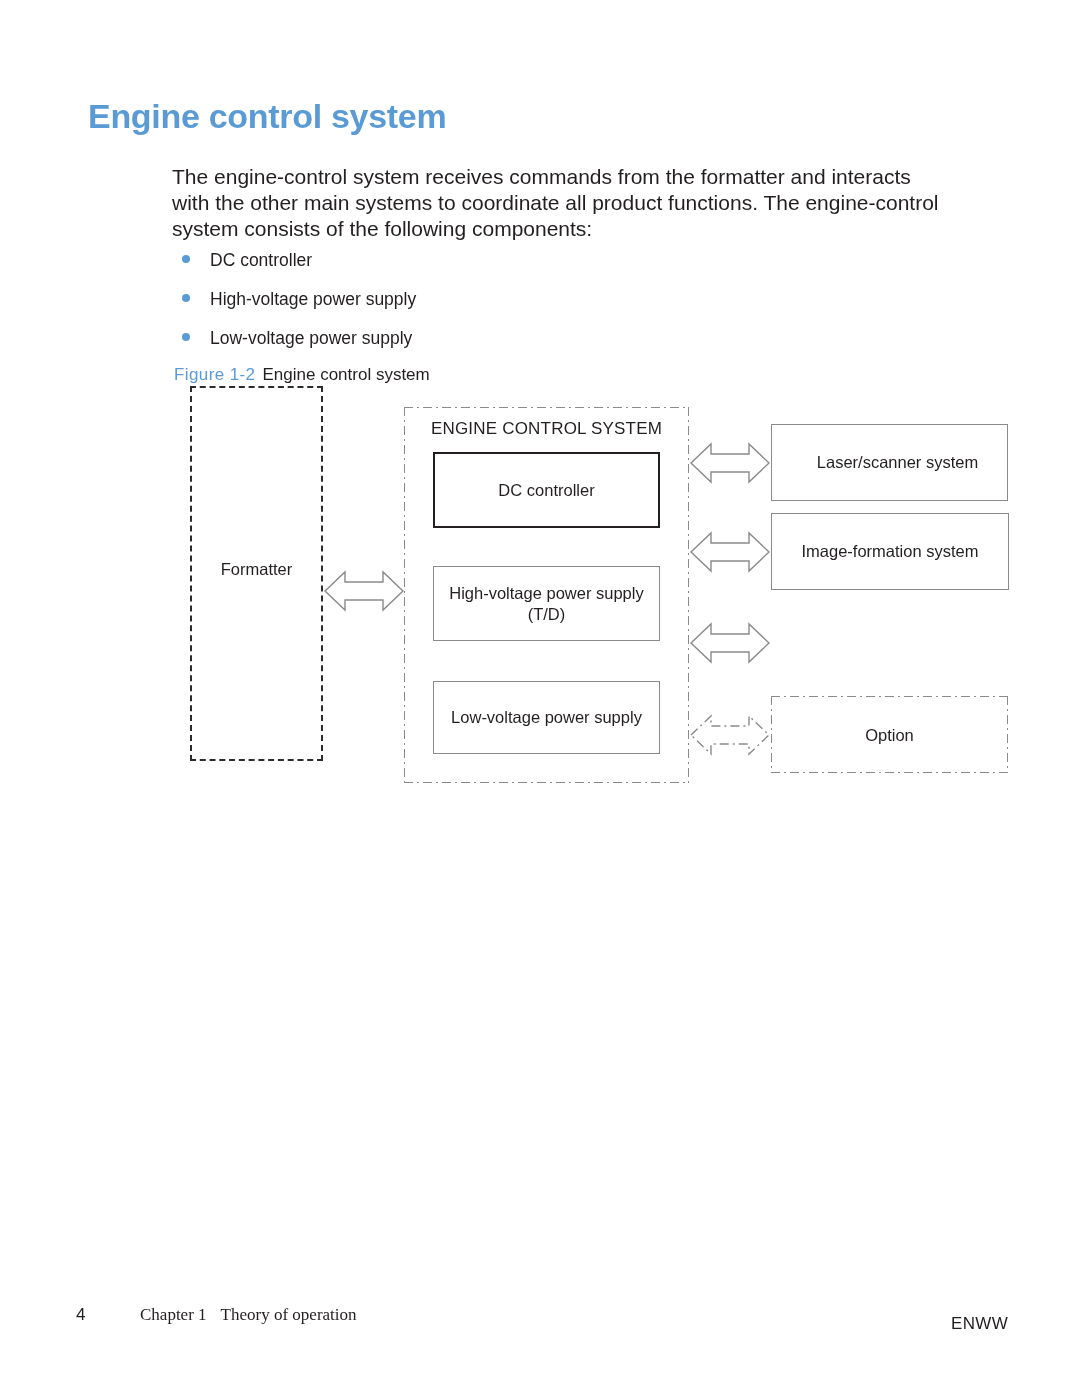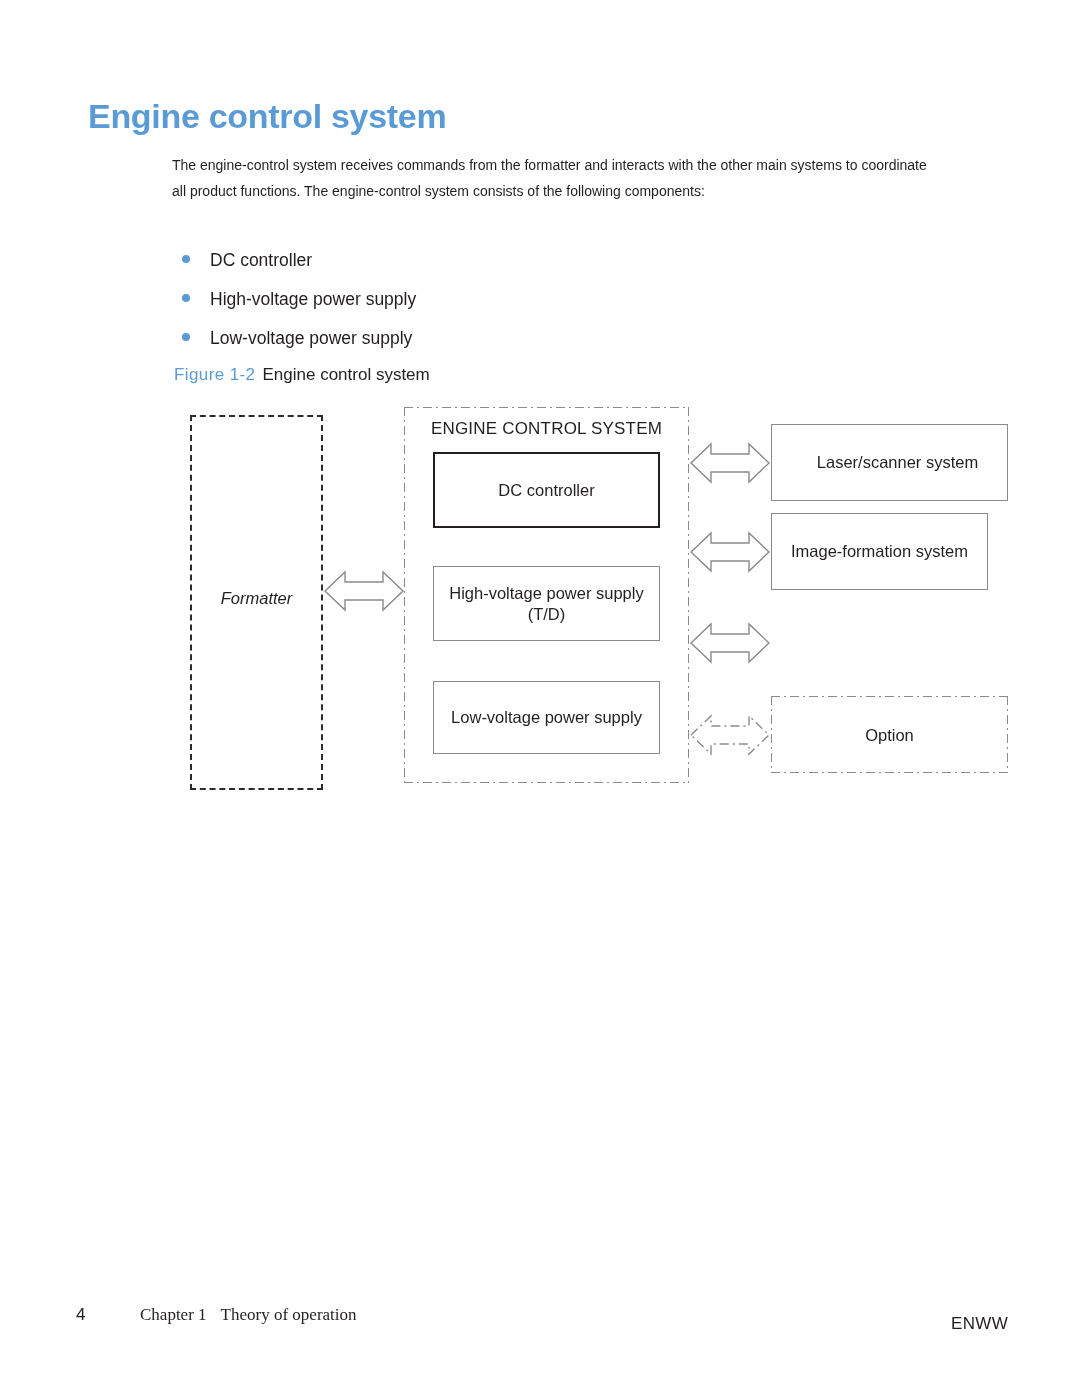--- a/index.html
+++ b/index.html
@@ -25,23 +25,23 @@
     font-weight: bold;
     letter-spacing: -0.3px;
     color: #5b9bd5;
     line-height: 1.1;
   }
 
   
   #intro-paragraph {
     position: absolute;
     left: 172px;
-    top: 152px;
+    top: 164px;
     width: 768px;
-    font-size: 14px;
+    font-size: 21px;
     line-height: 26px;
     color: #231f20;
   }
 
   
   #bullet-list {
     position: absolute;
     left: 176px;
     top: 248px;
     width: 700px;
@@ -99,25 +99,24 @@
     text-align: center;
     font-size: 16.5px;
     line-height: 21px;
     color: #231f20;
     background: transparent;
   }
 
   
   #formatter-box {
     left: 190px;
-    top: 415px;
+    top: 386px;
     width: 133px;
     height: 375px;
     border: 2.5px dashed #2b2b2b;
-    font-style: italic;
   }
   #formatter-box .dbox-label { margin-top: -8px; }
 
   
   #ecs-container {
     left: 404px;
     top: 407px;
     width: 285px;
     height: 376px;
     border: 1.5px dashed #8a8a8a;
@@ -174,21 +173,21 @@
     left: 771px;
     top: 424px;
     width: 237px;
     height: 77px;
     border: 1.4px solid #8a8a8a;
     padding-left: 16px;
   }
   #image-formation-box {
     left: 771px;
     top: 513px;
-    width: 217px;
+    width: 238px;
     height: 77px;
     border: 1.4px solid #8a8a8a;
   }
   #media-feed-box {
     left: 771px;
     top: 604px;
     width: 237px;
     height: 77px;
     border: 1.4px solid #8a8a8a;
   }

